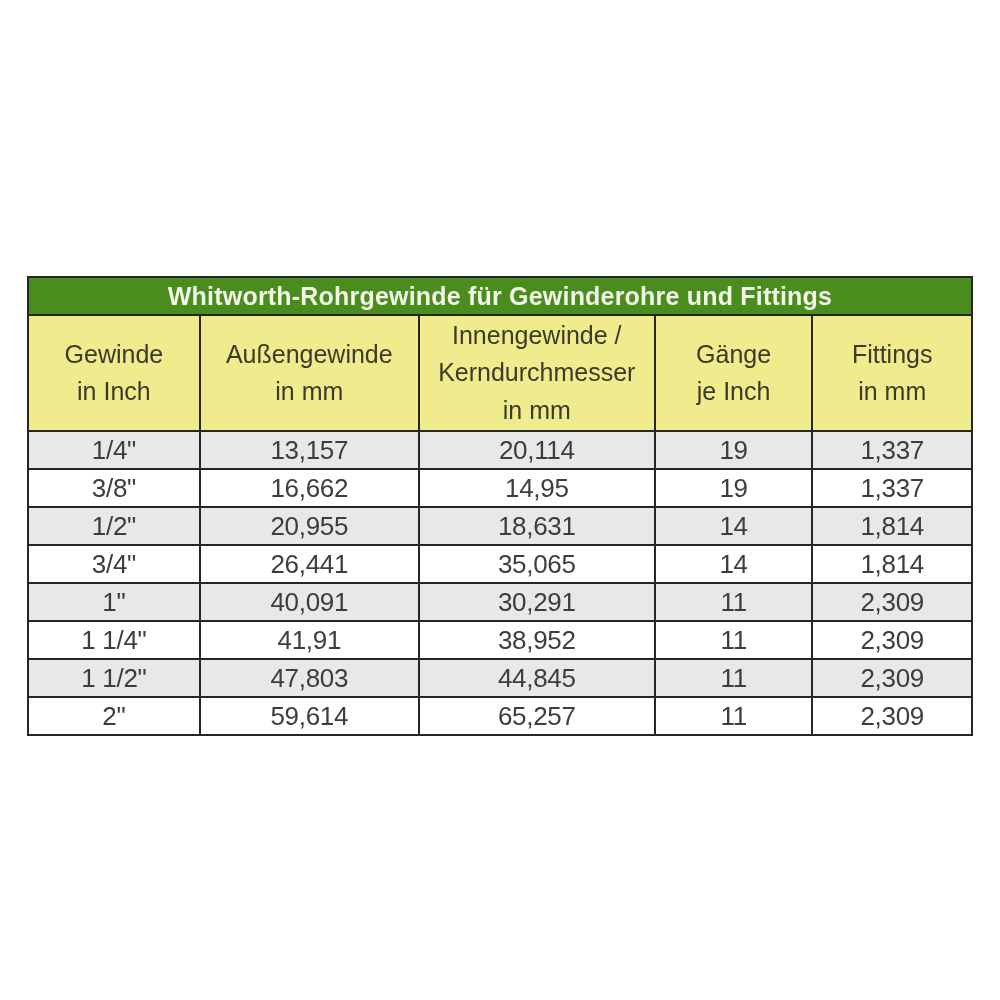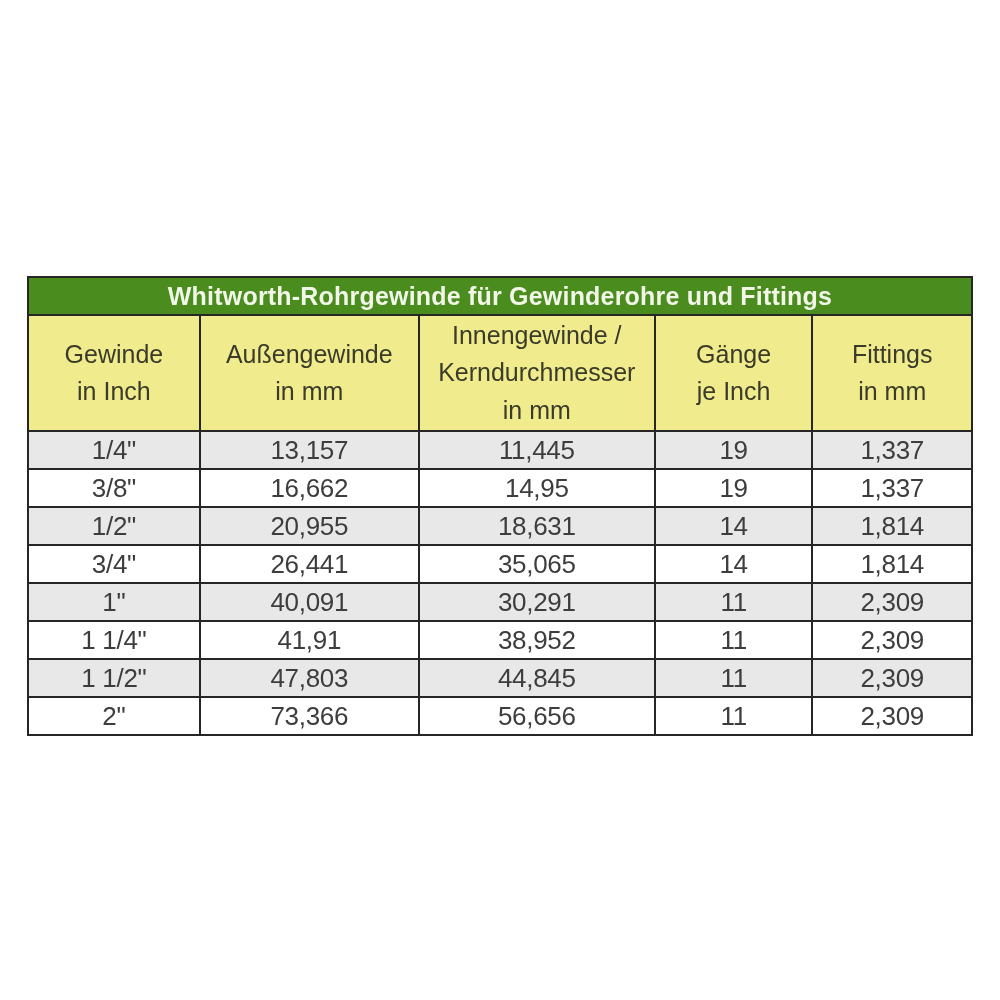--- a/index.html
+++ b/index.html
@@ -89,21 +89,21 @@
           <th class="col-header">Gänge
 je Inch</th>
           <th class="col-header">Fittings
 in mm</th>
         </tr>
     </thead>
     <tbody id="table-body">
         <tr>
           <td class="data-cell">1/4"</td>
           <td class="data-cell">13,157</td>
-          <td class="data-cell">11,445</td>
+          <td class="data-cell">20,114</td>
           <td class="data-cell">19</td>
           <td class="data-cell">1,337</td>
         </tr>
         <tr>
           <td class="data-cell">3/8"</td>
           <td class="data-cell">16,662</td>
           <td class="data-cell">14,95</td>
           <td class="data-cell">19</td>
           <td class="data-cell">1,337</td>
         </tr>
@@ -137,20 +137,20 @@
         </tr>
         <tr>
           <td class="data-cell">1 1/2"</td>
           <td class="data-cell">47,803</td>
           <td class="data-cell">44,845</td>
           <td class="data-cell">11</td>
           <td class="data-cell">2,309</td>
         </tr>
         <tr>
           <td class="data-cell">2"</td>
-          <td class="data-cell">73,366</td>
-          <td class="data-cell">56,656</td>
+          <td class="data-cell">59,614</td>
+          <td class="data-cell">65,257</td>
           <td class="data-cell">11</td>
           <td class="data-cell">2,309</td>
         </tr>
       </tbody>
   </table>
 </div>
 
 </body></html>

